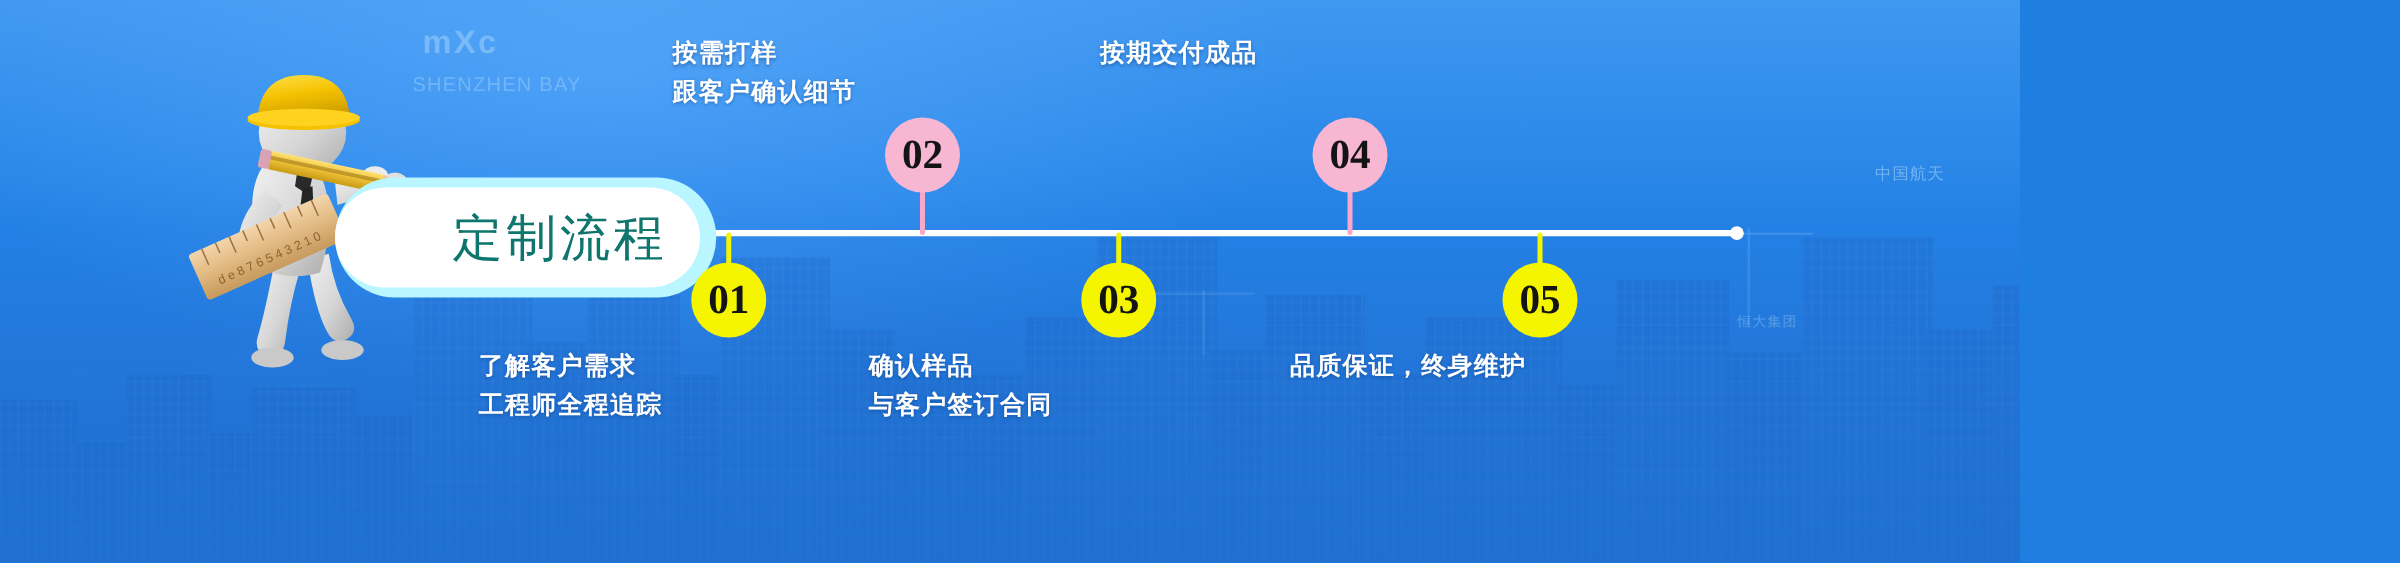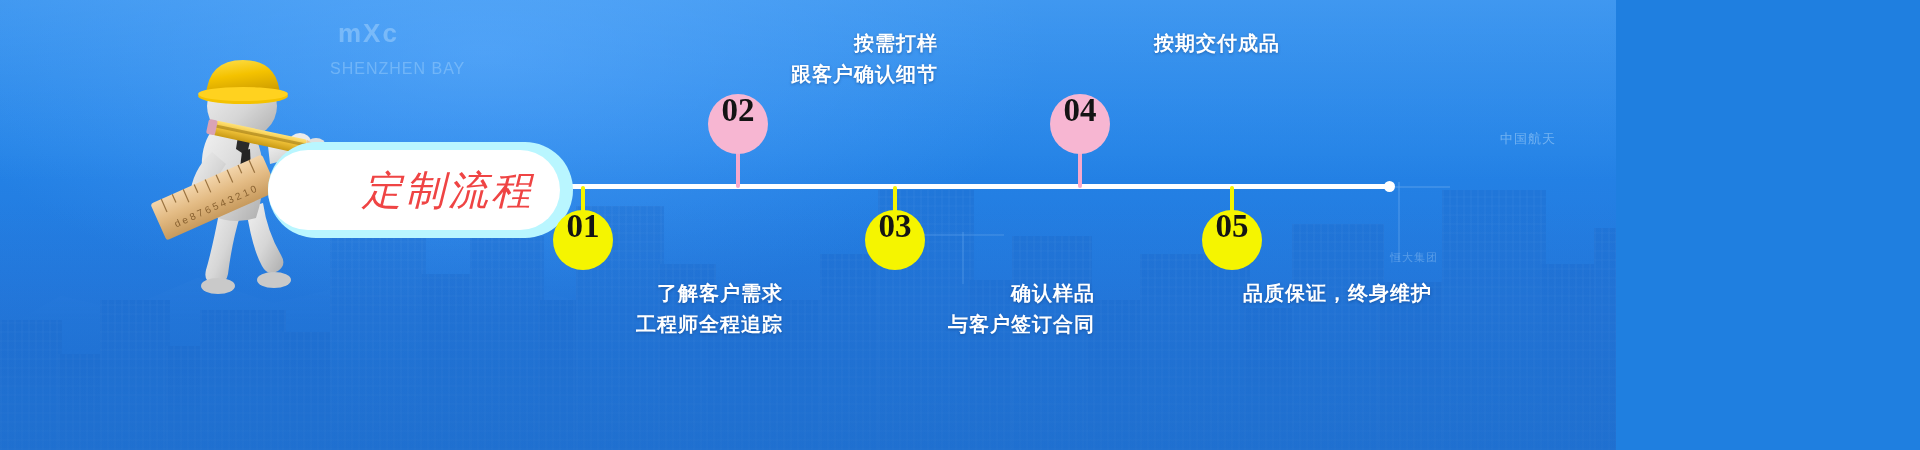--- a/index.html
+++ b/index.html
@@ -33,31 +33,31 @@
 
   
   .axis{position:absolute;height:5px;background:#ffffff;border-radius:3px;}
   .axis-dot{position:absolute;width:11px;height:11px;border-radius:50%;background:#ffffff;}
 
   
   .title-pill{position:absolute;border-radius:999px;background:#b9f6ff;
     display:flex;align-items:center;justify-content:flex-end;box-sizing:border-box;}
   .title-inner{position:absolute;background:#ffffff;border-radius:999px;
     display:flex;align-items:center;justify-content:flex-end;box-sizing:border-box;}
-  .title-text{font-size:40px;color:#ef4444;letter-spacing:3px;font-weight:400;
-    padding-right:26px;white-space:nowrap;font-style:italic;}
+  .title-text{font-size:40px;color:#0f766e;letter-spacing:3px;font-weight:400;
+    padding-right:26px;white-space:nowrap;}
 
   
   .node{position:absolute;}
   .stem{position:absolute;width:4px;border-radius:2px;}
   .bubble{position:absolute;width:60px;height:60px;border-radius:50%;
-    display:flex;justify-content:center;}
+    display:flex;align-items:center;justify-content:center;}
   .bubble span{font-family:"Liberation Serif","DejaVu Serif",serif;
     font-size:33px;font-weight:700;color:#141414;letter-spacing:0px;line-height:1;}
-  .caption{position:absolute;text-align:right;color:#ffffff;white-space:nowrap;
+  .caption{position:absolute;text-align:left;color:#ffffff;white-space:nowrap;
     font-size:20px;line-height:31px;font-weight:700;letter-spacing:1px;
     text-shadow:0 1px 3px rgba(10,50,110,.45);}
 
   
   .mascot{position:absolute;left:150px;top:48px;width:190px;height:250px;}
 </style>
 </head>
 <body>
 
 <div id="stage">

